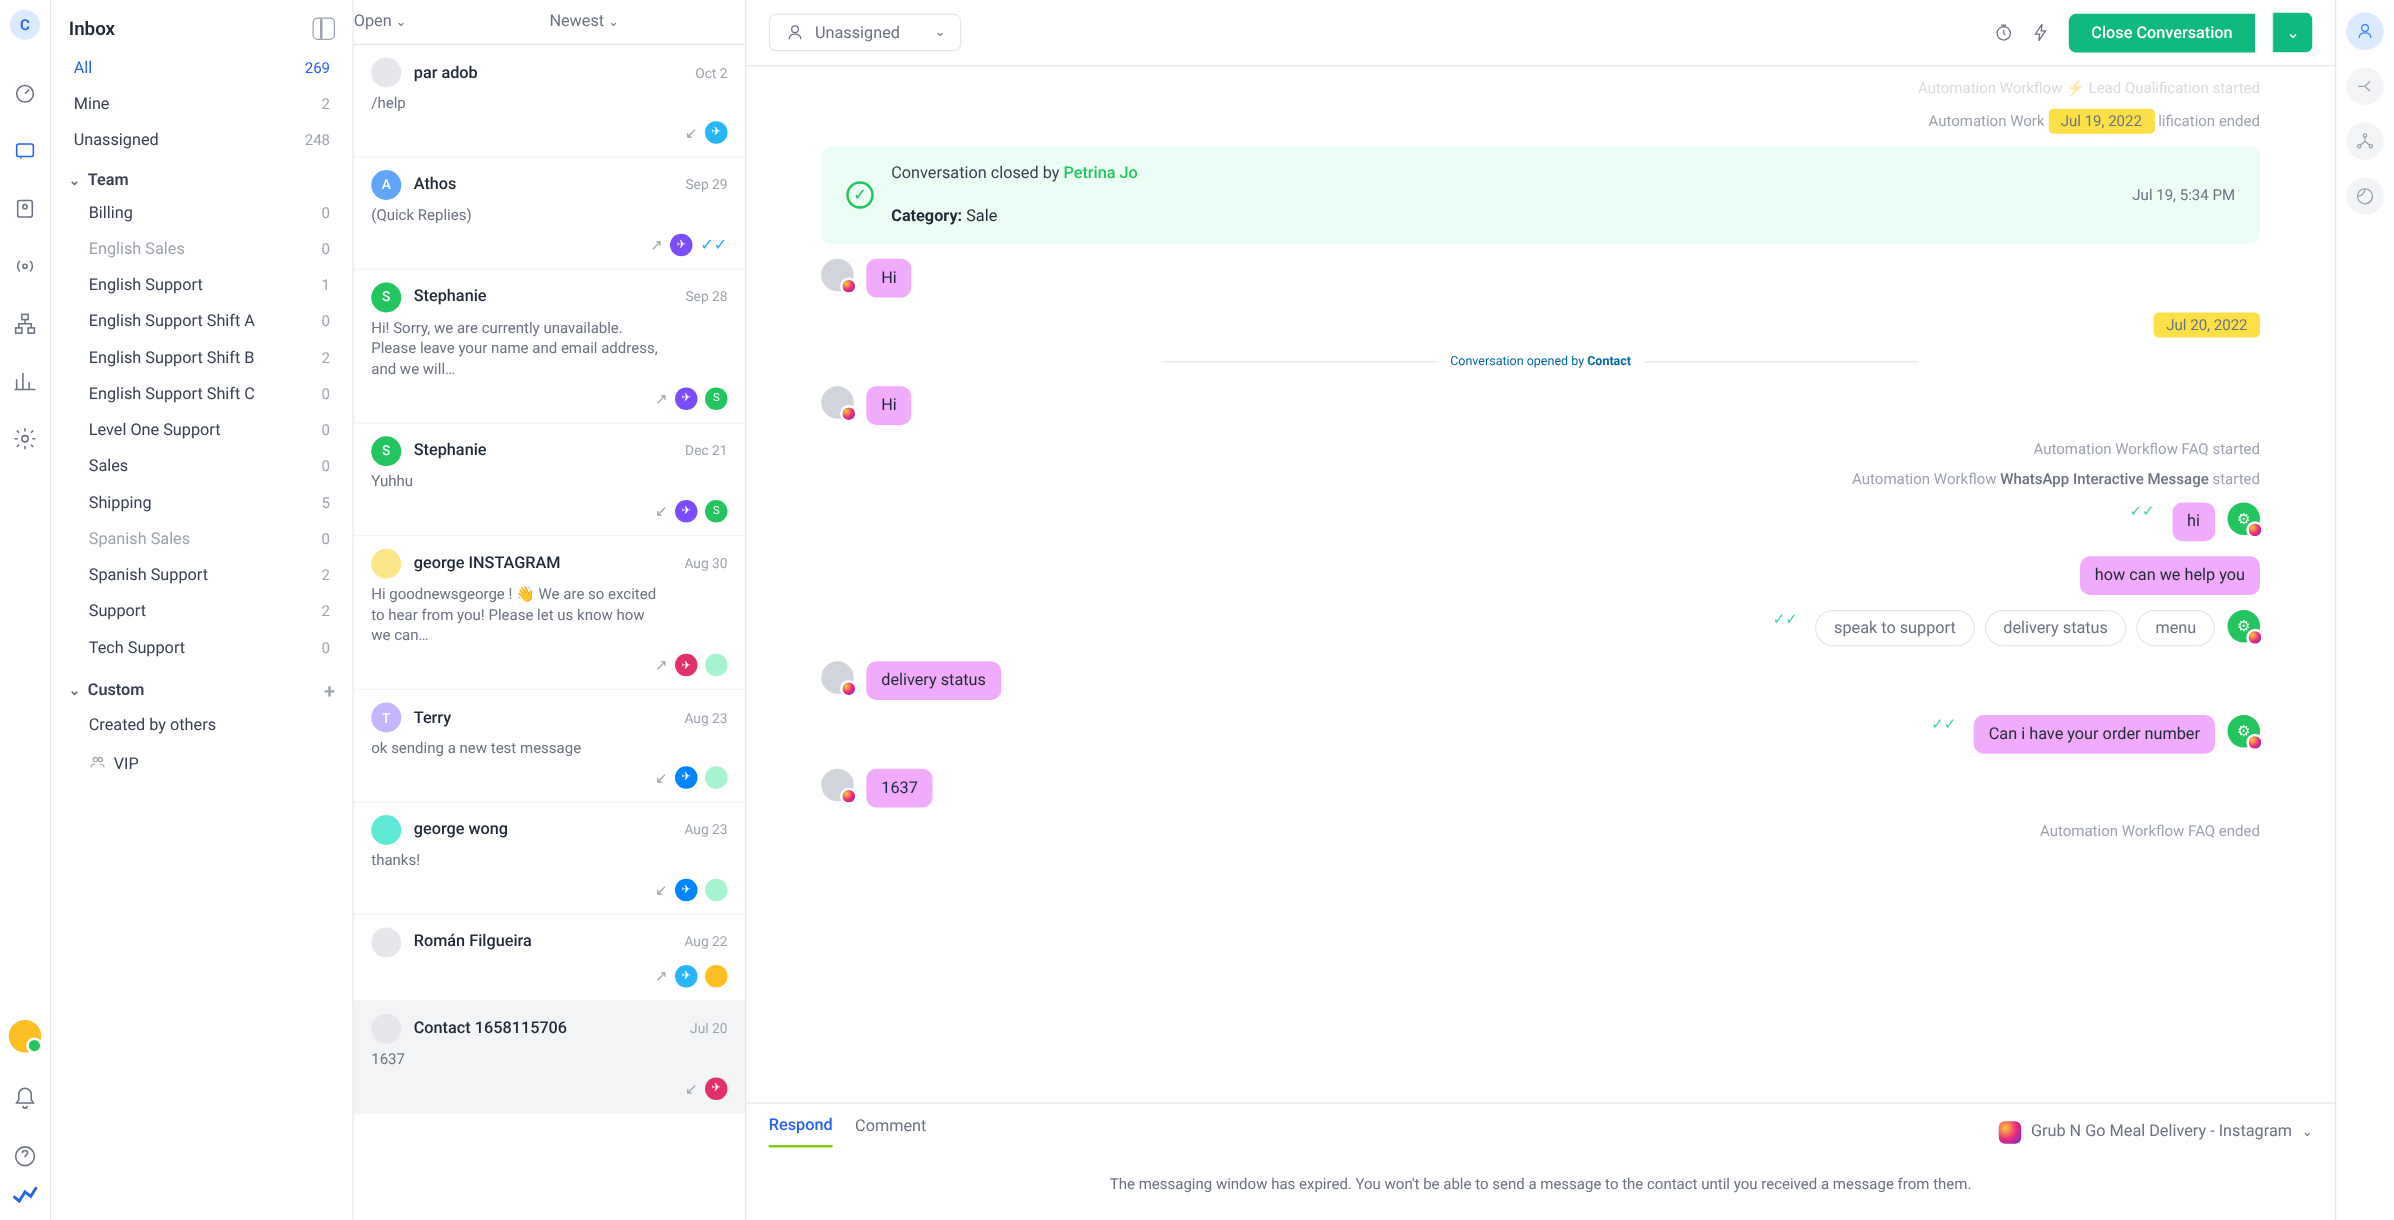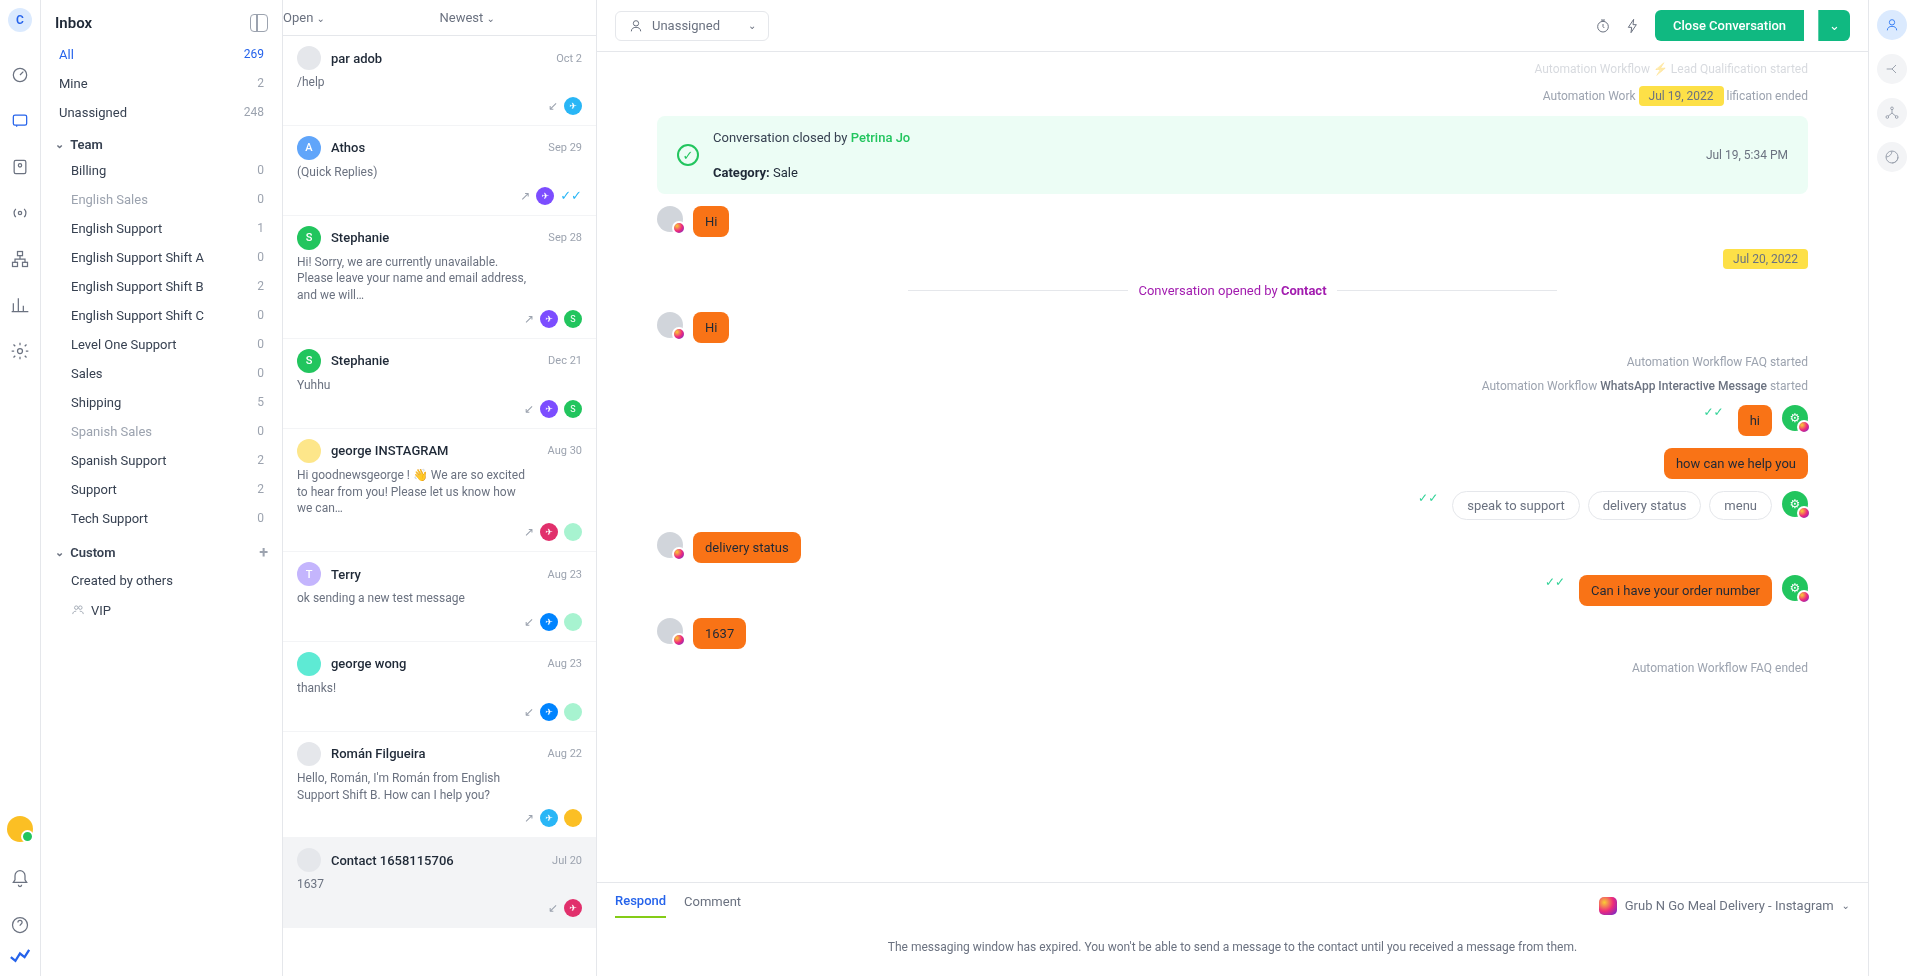--- a/index.html
+++ b/index.html
@@ -64,21 +64,21 @@
 .closed-card .txt{flex:1;font-size:13px}
 .closed-card .txt .p1{color:#374151}
 .closed-card .txt .p1 .name{color:#22c55e;font-weight:500}
 .closed-card .date{margin-left:auto;font-size:12px;color:#6b7280}
 .msg-row{display:flex;align-items:flex-start;gap:10px;margin:12px 0}
 .msg-row.right{justify-content:flex-end}
 .msg-av{width:26px;height:26px;border-radius:50%;background:#d1d5db;position:relative;flex-shrink:0}
 .msg-av .sub{position:absolute;bottom:-3px;right:-3px;width:14px;height:14px;border-radius:50%;background:radial-gradient(circle at 30% 30%,#f9ce34,#ee2a7b 50%,#6228d7);border:2px solid #fff}
 .msg-bot{width:26px;height:26px;border-radius:50%;background:#22c55e;position:relative;display:flex;align-items:center;justify-content:center;color:#fff;font-size:12px}
 .msg-bot .sub{position:absolute;bottom:-3px;right:-3px;width:14px;height:14px;border-radius:50%;background:radial-gradient(circle at 30% 30%,#f9ce34,#ee2a7b 50%,#6228d7);border:2px solid #fff}
-.bubble{background:#f97316;border-radius:8px;padding:8px 12px;font-size:13px}
+.bubble{background:#f0abfc;border-radius:8px;padding:8px 12px;font-size:13px}
 .ticks{color:#34d399;font-size:12px;margin-right:4px}
 .chips{display:flex;gap:8px}
 .chip{border:1px solid #e5e7eb;border-radius:16px;padding:6px 14px;font-size:13px;color:#6b7280}
 .composer{border-top:1px solid #e5e7eb;padding:10px 18px 0}
 .composer-tabs{display:flex;gap:18px;align-items:center}
 .composer-tabs .t{font-size:13px;padding-bottom:8px;cursor:pointer;color:#6b7280}
 .composer-tabs .t.active{color:#2563eb;border-bottom:2px solid #84cc16;font-weight:500}
 .channel{margin-left:auto;display:flex;align-items:center;gap:8px;font-size:13px;color:#6b7280}
 .ig-icon{width:18px;height:18px;border-radius:5px;background:radial-gradient(circle at 30% 30%,#f9ce34,#ee2a7b 50%,#6228d7)}
 .composer-msg{text-align:center;color:#6b7280;font-size:12px;padding:22px 0}
@@ -343,21 +343,20 @@
           <span class="badge-circle" style="background:#0084ff">✈</span>
           <span class="badge-circle" style="background:#a7f3d0"></span>
         </div>
       </div>
       <div class="conv">
         <div class="conv-top">
           <div class="conv-av" style="background:#e5e7eb"></div>
           <div class="conv-name">Román Filgueira</div>
           <div class="conv-date">Aug 22</div>
         </div>
-        <div class="conv-preview">Hello, Román, I'm Román from English Support Shift B. How can I help you?</div>
         <div class="conv-icons">
           <span class="arrow-mini">↗</span>
           <span class="badge-circle" style="background:#29b6f6">✈</span>
           <span class="badge-circle" style="background:#fbbf24"></span>
         </div>
       </div>
       <div class="conv sel">
         <div class="conv-top">
           <div class="conv-av" style="background:#e5e7eb"></div>
           <div class="conv-name">Contact 1658115706</div>
@@ -409,21 +408,21 @@
       </div>
       <div class="date">Jul 19, 5:34 PM</div>
     </div>
     <div class="msg-row">
         <div class="msg-av">
           <div class="sub"></div>
         </div>
         <div class="bubble">Hi</div>
       </div>
     <div class="sys"><span class="datechip">Jul 20, 2022</span></div>
-    <div class="sys-line" style="font-size:13px;color:#a21caf">
+    <div class="sys-line" style="font-size:10px;color:#0369a1">
         <span><span>Conversation opened by </span><b>Contact</b></span>
       </div>
     <div class="msg-row">
         <div class="msg-av">
           <div class="sub"></div>
         </div>
         <div class="bubble">Hi</div>
       </div>
     <div class="sys">Automation Workflow FAQ started</div>
     <div class="sys"><span>Automation Workflow </span><b>WhatsApp Interactive Message</b><span> started</span></div>

